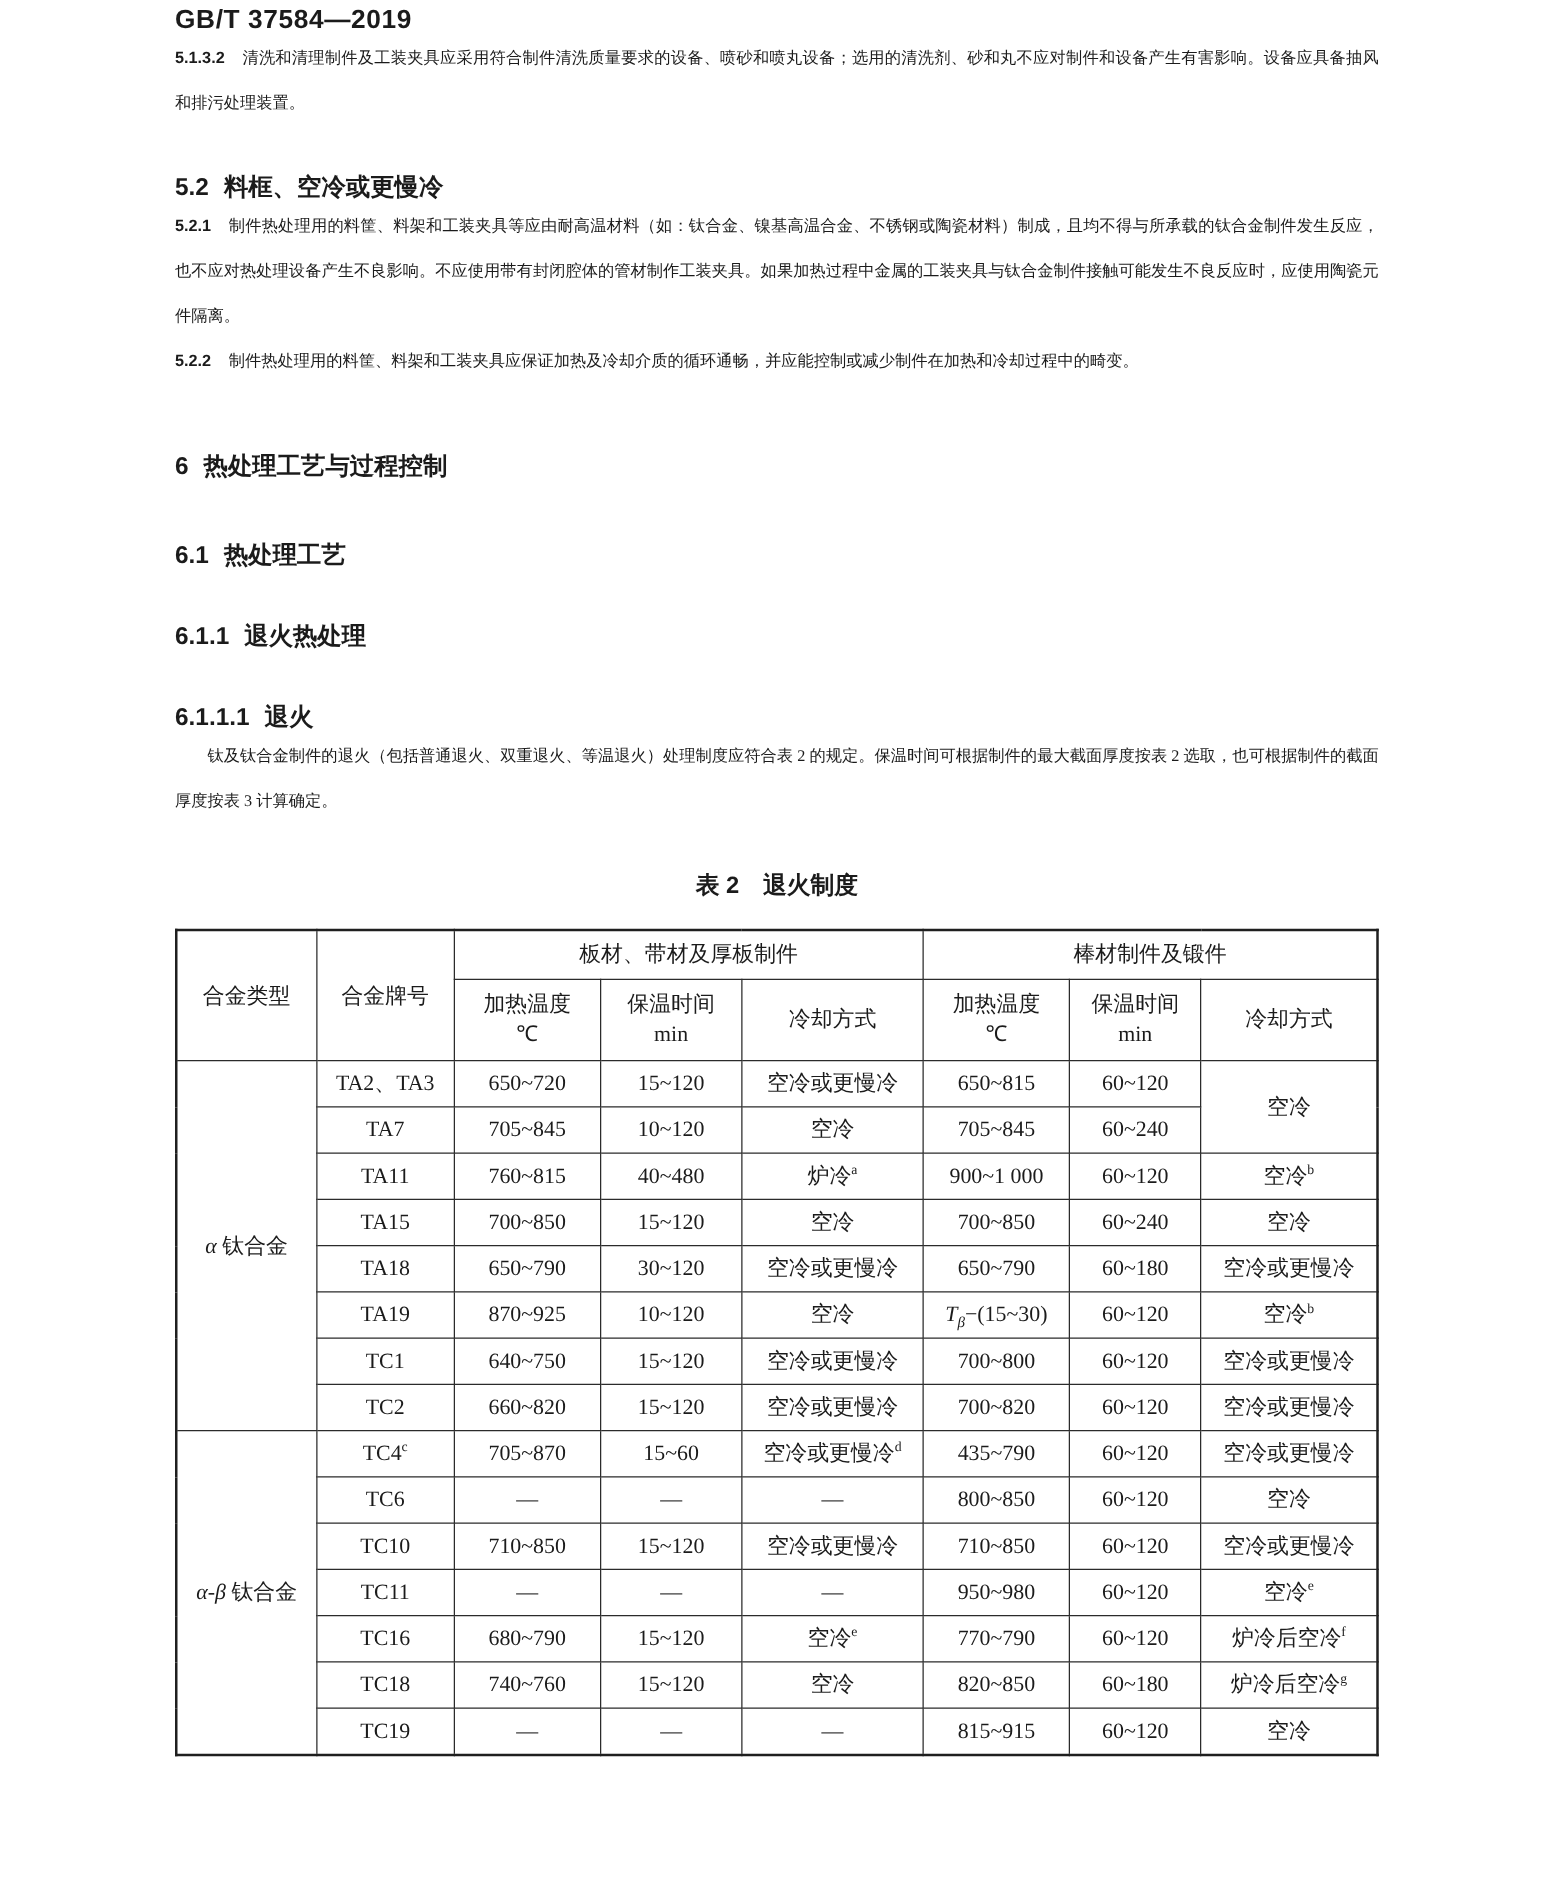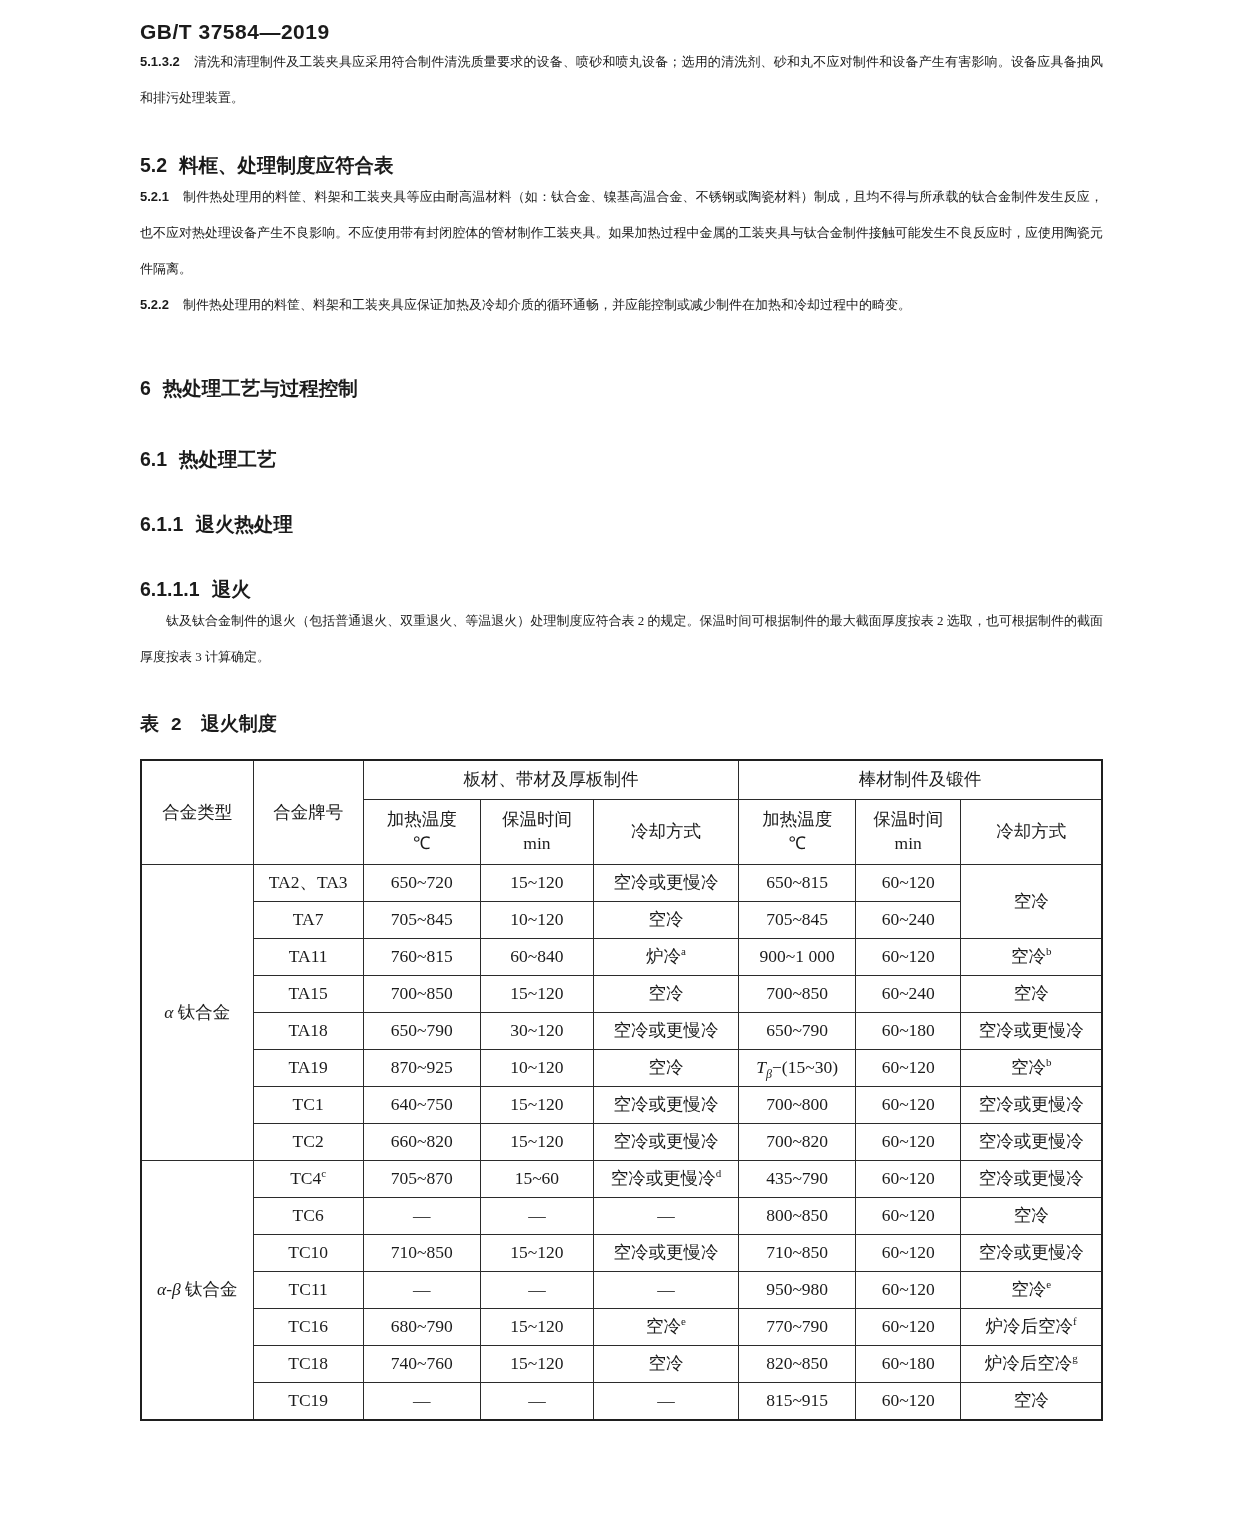--- a/index.html
+++ b/index.html
@@ -3,21 +3,21 @@
 <meta charset="utf-8">
 <style>
   html,body { margin:0; padding:0; background:#e8e8e8; }
   .page {
     position:relative;
     width:1240px;
     height:1513px;
     margin:0 auto;
     background:#ffffff;
     box-sizing:border-box;
-    padding:20px 137px 0 140px;
+    padding:4px 137px 0 140px;
     font-family:"Liberation Serif", serif;
     color:#1b1b1b;
     overflow:hidden;
   }
   .doc-num {
     font-family:"Liberation Sans", sans-serif;
     font-weight:bold;
     font-size:21px;
     letter-spacing:0.5px;
   }
@@ -44,24 +44,24 @@
   .mt-p521 { margin-top:24px; }
   .mt-p522 { margin-top:4px; }
   .mt-h6 { margin-top:52px; }
   .mt-h61 { margin-top:44px; }
   .mt-h611 { margin-top:38px; }
   .mt-h6111 { margin-top:38px; }
   .mt-intro { margin-top:26px; }
   .indent { text-indent:2em; }
 
   .table-caption {
-    font-family:Liberation Mono, monospace;
+    font-family:Liberation Sans, sans-serif;
     font-weight:bold;
     font-size:19px;
-    text-align:left;
+    text-align:center;
     margin:36px 0 0 0;
   }
   table.std {
     border-collapse:collapse;
     width:963px;
     margin-top:22px;
     font-size:17.5px;
     table-layout:fixed;
   }
   table.std th, table.std td {
@@ -81,21 +81,21 @@
 </style>
 </head>
 <body>
 
 <div class="page">
 
   <div class="doc-num">GB/T 37584—2019</div>
 
   <p class="body-para mt1"><span class="clause-num">5.1.3.2</span><span>清洗和清理制件及工装夹具应采用符合制件清洗质量要求的设备、喷砂和喷丸设备；选用的清洗剂、砂和丸不应对制件和设备产生有害影响。设备应具备抽风和排污处理装置。</span></p>
 
-  <p class="heading mt-h52"><span class="clause-num">5.2</span><span>料框、处理制度应符合表</span></p>
+  <p class="heading mt-h52"><span class="clause-num">5.2</span><span>料框、空冷或更慢冷</span></p>
 
   <p class="body-para mt-p521"><span class="clause-num">5.2.1</span><span>制件热处理用的料筐、料架和工装夹具等应由耐高温材料（如：钛合金、镍基高温合金、不锈钢或陶瓷材料）制成，且均不得与所承载的钛合金制件发生反应，也不应对热处理设备产生不良影响。不应使用带有封闭腔体的管材制作工装夹具。如果加热过程中金属的工装夹具与钛合金制件接触可能发生不良反应时，应使用陶瓷元件隔离。</span></p>
 
   <p class="body-para mt-p522"><span class="clause-num">5.2.2</span><span>制件热处理用的料筐、料架和工装夹具应保证加热及冷却介质的循环通畅，并应能控制或减少制件在加热和冷却过程中的畸变。</span></p>
 
   <p class="heading mt-h6"><span class="clause-num">6</span><span>热处理工艺与过程控制</span></p>
 
   <p class="heading mt-h61"><span class="clause-num">6.1</span><span>热处理工艺</span></p>
 
   <p class="heading mt-h611"><span class="clause-num">6.1.1</span><span>退火热处理</span></p>
@@ -160,21 +160,21 @@
           <td>TA7</td>
           <td>705~845</td>
           <td>10~120</td>
           <td>空冷</td>
           <td>705~845</td>
           <td>60~240</td>
         </tr>
         <tr>
           <td>TA11</td>
           <td>760~815</td>
-          <td>60~840</td>
+          <td>40~480</td>
           <td>炉冷<sup>a</sup></td>
           <td>900~1 000</td>
           <td>60~120</td>
           <td>空冷<sup>b</sup></td>
         </tr>
         <tr>
           <td>TA15</td>
           <td>700~850</td>
           <td>15~120</td>
           <td>空冷</td>

